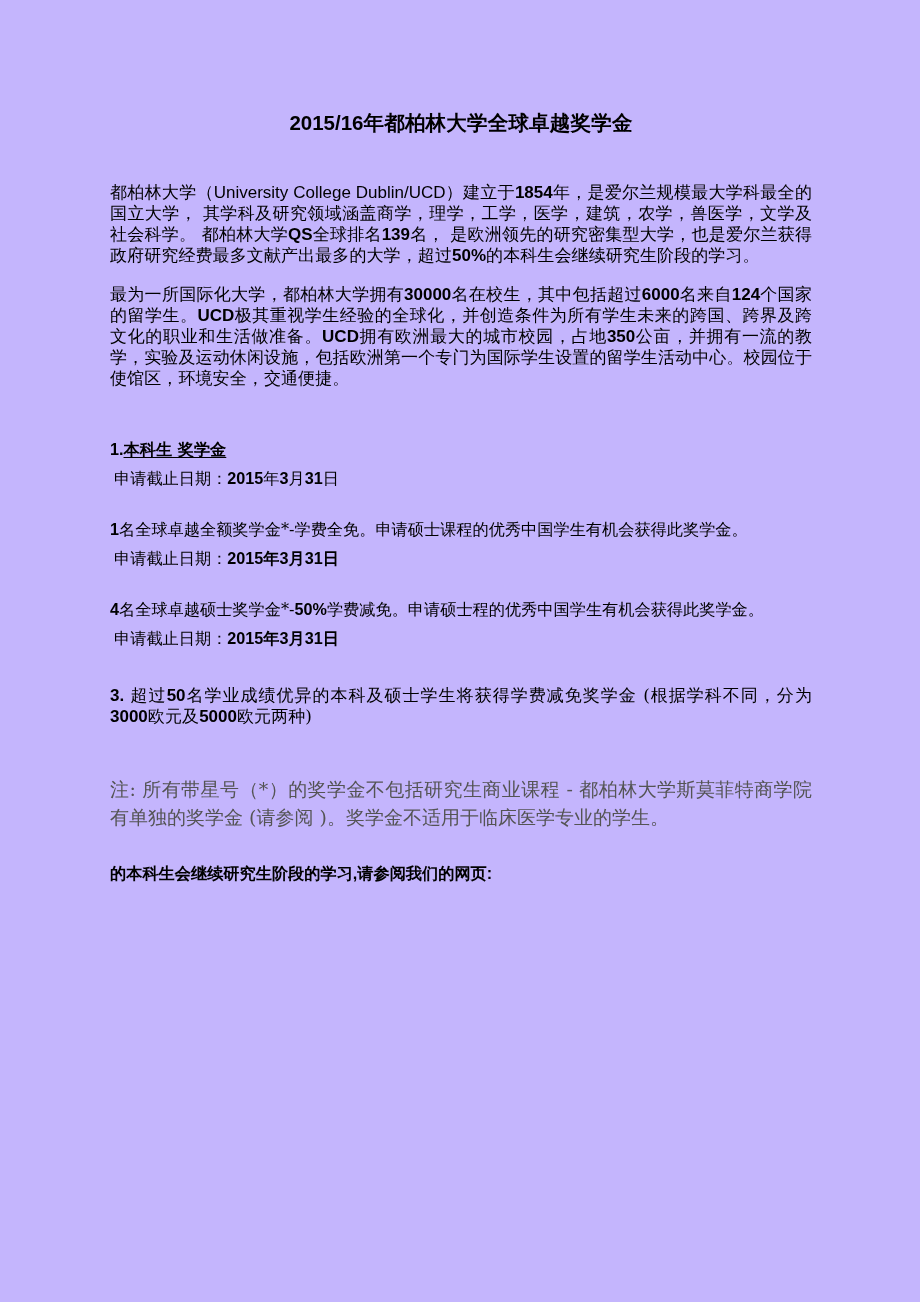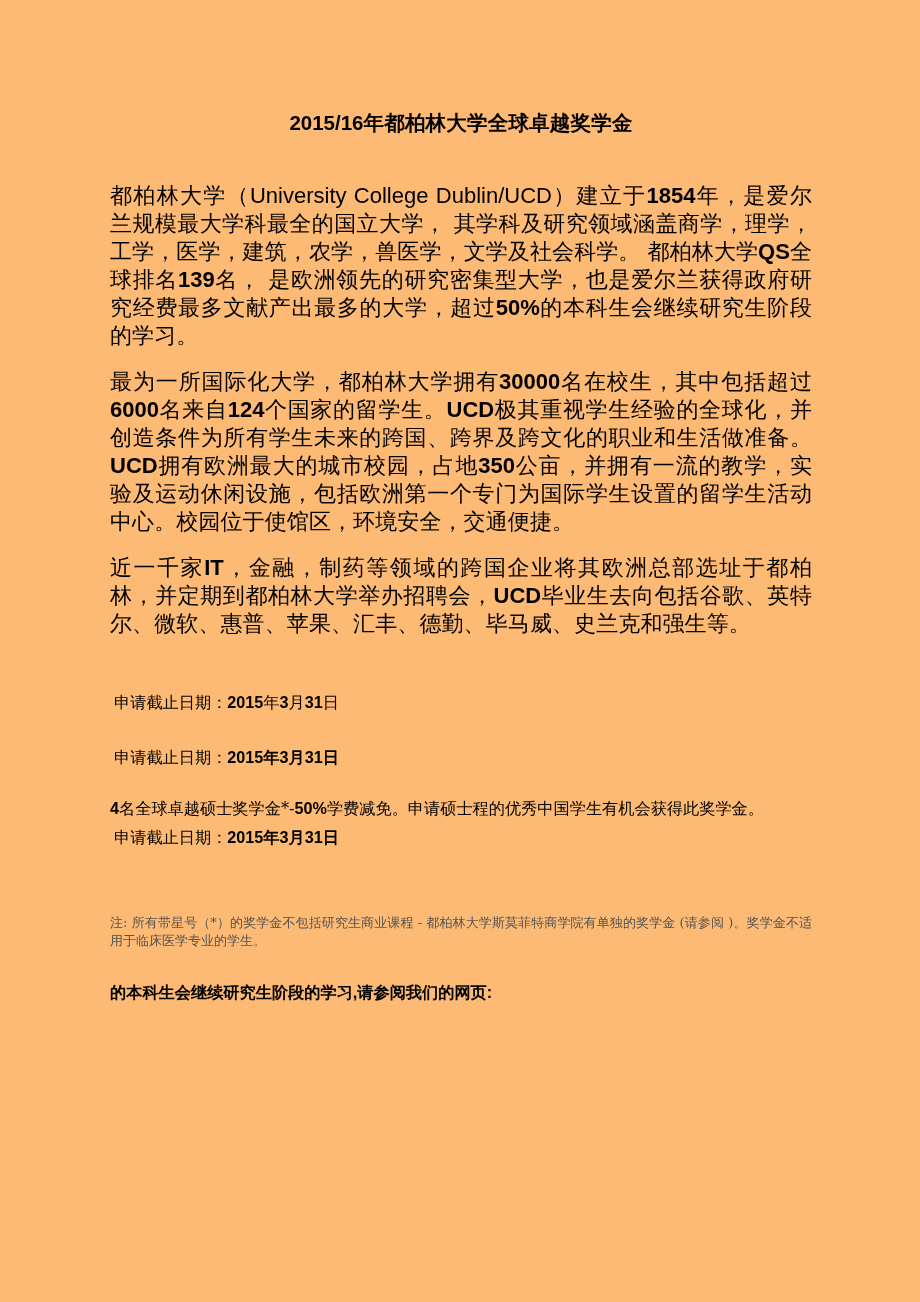--- a/index.html
+++ b/index.html
@@ -5,21 +5,21 @@
   html, body {
     margin: 0;
     padding: 0;
     background: #ffffff;
   }
 
   .page {
     position: relative;
     width: 920px;
     height: 1302px;
-    background: #fdba74;
+    background: #c4b5fd;
     overflow: hidden;
     font-family: "DejaVu Serif", serif;
     color: #000000;
     -webkit-font-smoothing: antialiased;
   }
 
   
   .content {
     position: absolute;
     left: 110px;
@@ -33,22 +33,22 @@
     font-weight: bold;
     text-align: center;
     line-height: 30px;
     letter-spacing: 0.2px;
     margin: 0 0 44px 0;
     color: #000;
   }
 
   
   .para {
-    font-size: 22px;
-    line-height: 28px;
+    font-size: 17px;
+    line-height: 21px;
     text-align: justify;
     text-justify: inter-ideograph;
     margin: 0 0 18px 0;
     letter-spacing: 0.1px;
   }
 
   .para:last-child { margin-bottom: 0; }
 
   
   .lat {
@@ -96,22 +96,22 @@
   }
 
   .deadline {
     font-size: 16.2px;
     line-height: 24px;
     margin: 4px;
   }
 
   
   .note {
-    font-size: 13px;
-    line-height: 18px;
+    font-size: 19px;
+    line-height: 28px;
     color: #545454;
     text-align: justify;
     text-justify: inter-ideograph;
     margin: 0;
   }
 
   
   .closing {
     font-size: 16.2px;
     line-height: 24px;
@@ -131,52 +131,56 @@
     </h1>
 
     <p class="para">
       <span>都柏林大学（</span><span class="lat-reg">University College Dublin/UCD</span><span>）建立于</span><span class="lat">1854</span><span>年，是爱尔兰规模最大学科最全的国立大学，  其学科及研究领域涵盖商学，理学，工学，医学，建筑，农学，兽医学，文学及社会科学。  都柏林大学</span><span class="lat">QS</span><span>全球排名</span><span class="lat">139</span><span>名， 是欧洲领先的研究密集型大学，也是爱尔兰获得政府研究经费最多文献产出最多的大学，超过</span><span class="lat">50%</span><span>的本科生会继续研究生阶段的学习。</span>
     </p>
 
     <p class="para">
       <span>最为一所国际化大学，都柏林大学拥有</span><span class="lat">30000</span><span>名在校生，其中包括超过</span><span class="lat">6000</span><span>名来自</span><span class="lat">124</span><span>个国家的留学生。</span><span class="lat">UCD</span><span>极其重视学生经验的全球化，并创造条件为所有学生未来的跨国、跨界及跨文化的职业和生活做准备。</span><span class="lat">UCD</span><span>拥有欧洲最大的城市校园，占地</span><span class="lat">350</span><span>公亩，并拥有一流的教学，实验及运动休闲设施，包括欧洲第一个专门为国际学生设置的留学生活动中心。校园位于使馆区，环境安全，交通便捷。</span>
     </p>
 
-    <p class="para">
-      <span>近一千家</span><span class="lat">IT</span><span>，金融，制药等领域的跨国企业将其欧洲总部选址于都柏林，并定期到都柏林大学举办招聘会，</span><span class="lat">UCD</span><span>毕业生去向包括谷歌、英特尔、微软、惠普、苹果、汇丰、德勤、毕马威、史兰克和强生等。</span>
-    </p>
 
     <div class="gap-lg"></div>
 
+    <p class="sec-head"><span class="sec-num">1.</span><span class="sec-ul">本科生 奖学金</span></p>
 
 
     <p class="deadline">
       <span>申请截止日期：</span><span class="lat">2015</span><span>年</span><span class="lat">3</span><span>月</span><span class="lat">31</span><span>日</span>
     </p>
 
     <div class="gap-md"></div>
 
 
+    <p class="sec-line">
+      <span class="lat">1</span><span>名全球卓越全额奖学金*-学费全免。申请硕士课程的优秀中国学生有机会获得此奖学金。</span>
+    </p>
 
     <p class="deadline">
       <span>申请截止日期：</span><span class="lat">2015年3月31日</span>
     </p>
 
     <div class="gap-md"></div>
 
     <p class="sec-line">
       <span class="lat">4</span><span>名全球卓越硕士奖学金*-</span><span class="lat">50%</span><span>学费减免。申请硕士程的优秀中国学生有机会获得此奖学金。</span>
     </p>
 
     <p class="deadline">
       <span>申请截止日期：</span><span class="lat">2015年3月31日</span>
     </p>
 
     <div class="gap-lg"></div>
 
+    <p class="para">
+      <span class="lat">3.</span><span> 超过</span><span class="lat">50</span><span>名学业成绩优异的本科及硕士学生将获得学费减免奖学金 (根据学科不同，分为</span><span class="lat">3000</span><span>欧元及</span><span class="lat">5000</span><span>欧元两种)</span>
+    </p>
 
     <div class="gap-lg"></div>
 
     <p class="note">注: 所有带星号（*）的奖学金不包括研究生商业课程 - 都柏林大学斯莫菲特商学院有单独的奖学金 (请参阅 )。奖学金不适用于临床医学专业的学生。</p>
 
     <div class="gap-lg"></div>
 
     <p class="closing">的本科生会继续研究生阶段的学习,请参阅我们的网页:</p>
 
   </div>

